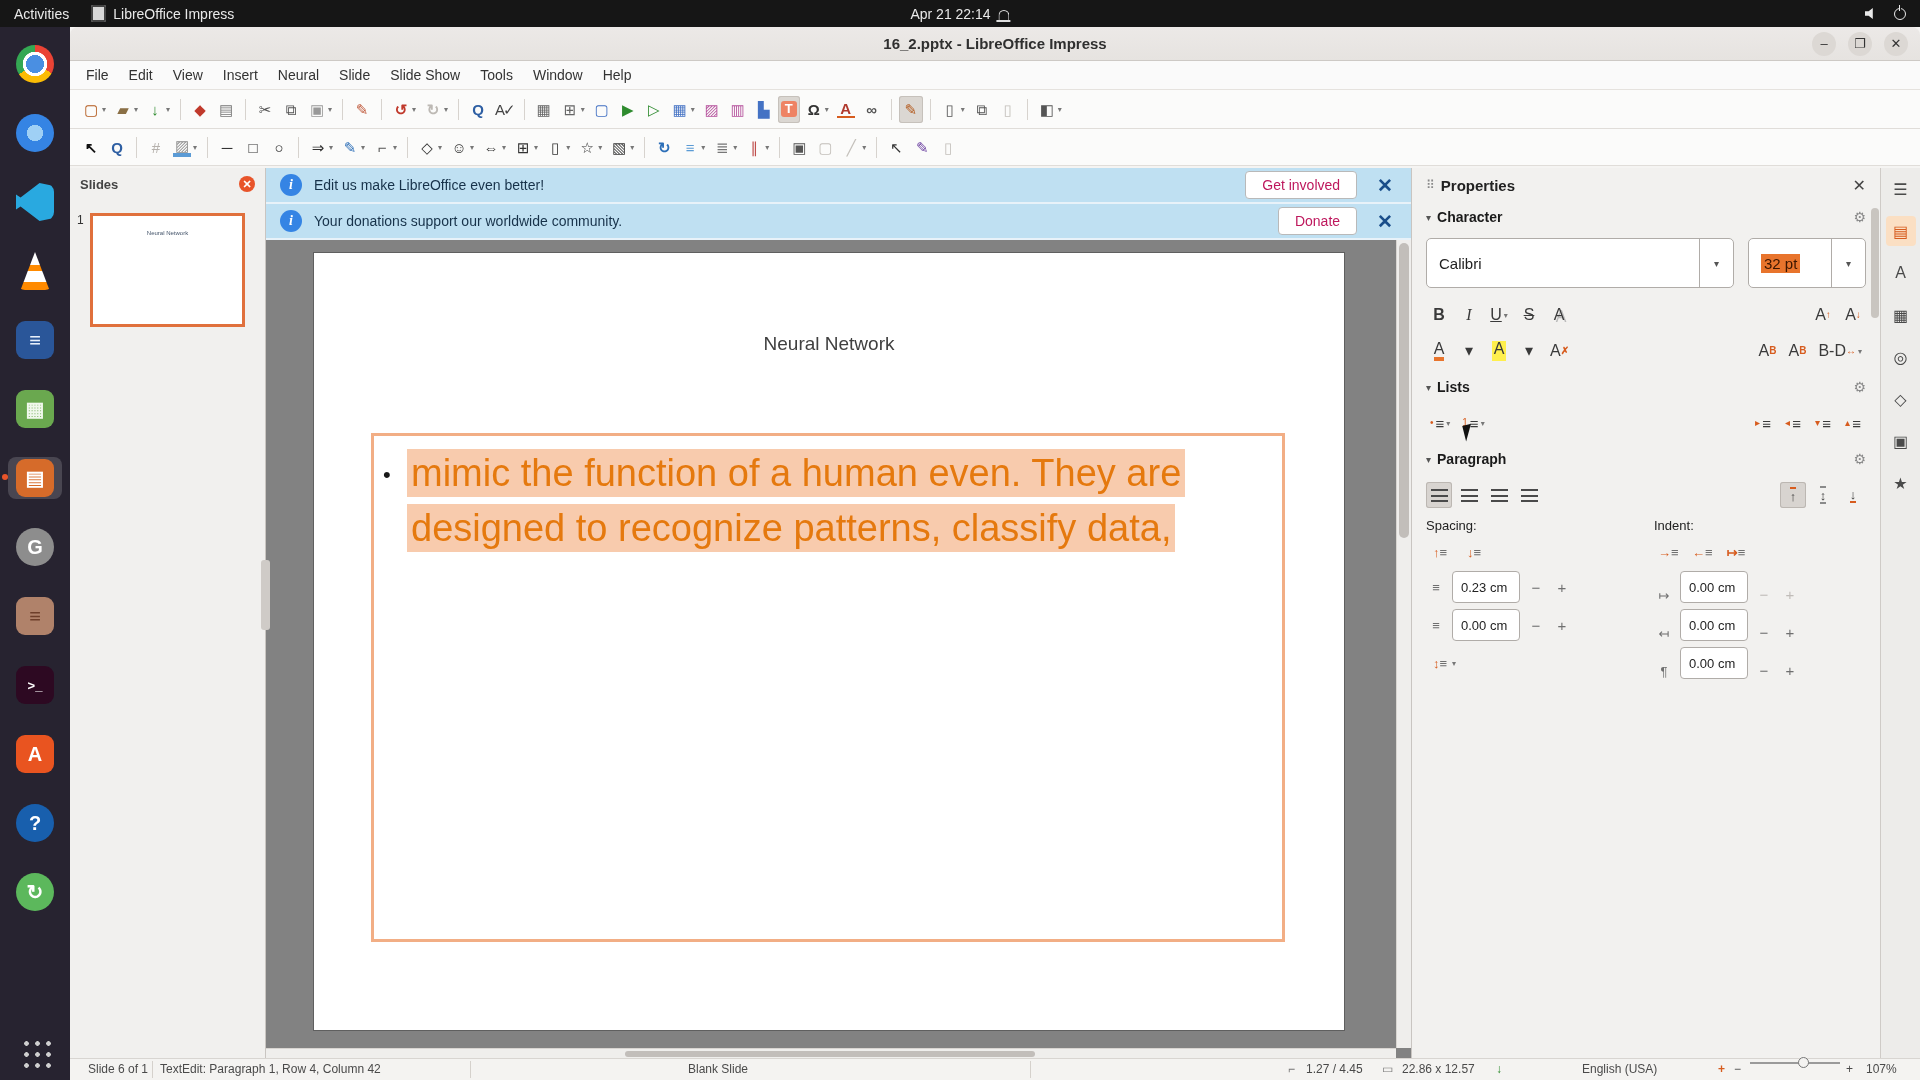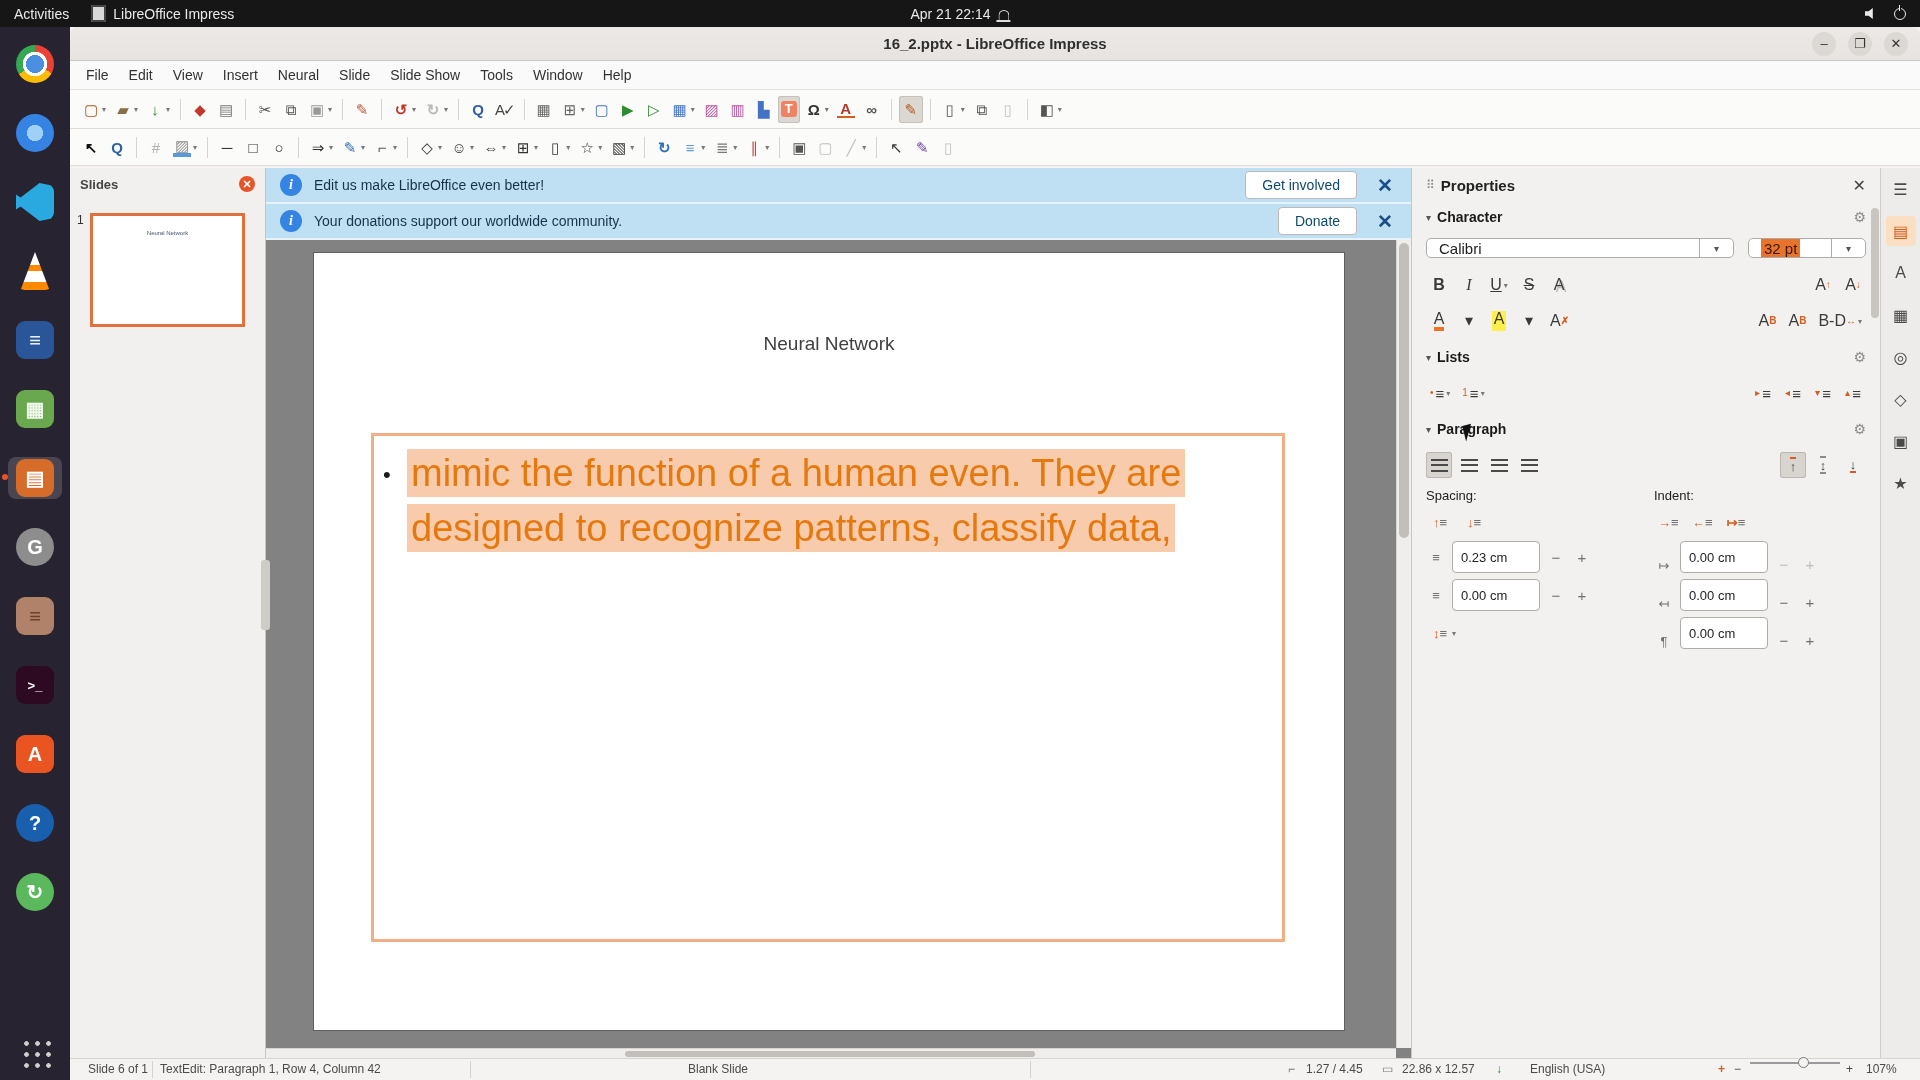--- a/index.html
+++ b/index.html
@@ -60,21 +60,21 @@
   .thumb{width:100%;height:100%;background:#fff;position:relative;}
   .thumb-title{position:absolute;top:14px;width:100%;text-align:center;font-size:6px;color:#44546a;}
   .splitter{position:absolute;right:-5px;top:44%;width:9px;height:70px;background:#cfcbc7;border-radius:3px;z-index:5;}
   
   .canvascol{flex:1;display:flex;flex-direction:column;background:#828282;position:relative;min-width:0;}
   .notif{height:36px;background:#bfe0f2;display:flex;align-items:center;padding:0 10px 0 14px;gap:12px;
     border-bottom:2px solid #e8f2f9;flex:0 0 36px;}
   .ninfo{width:22px;height:22px;border-radius:50%;background:#3584e4;color:#fff;font-size:14px;font-weight:bold;
     font-family:"Liberation Serif",serif;display:flex;align-items:center;justify-content:center;font-style:italic;}
   .ntext{font-size:14px;color:#17324a;}
-  .nbtn{margin-left:auto;background:#fff;border:1px solid #b9b9b9;border-radius:4px;font-size:14px;color:#0c4a6e;
+  .nbtn{margin-left:auto;background:#fff;border:1px solid #b9b9b9;border-radius:4px;font-size:14px;color:#be185d;
     padding:5px 16px;}
   .nclose{color:#1a4e8a;font-size:19px;font-weight:bold;padding:0 8px;}
   .canvas{flex:1;position:relative;overflow:hidden;}
   .slide{position:absolute;left:48px;top:13px;width:1030px;height:777px;background:#fff;
     box-shadow:0 0 0 1px #5f5f5f;}
   .slide-title{position:absolute;top:80px;width:100%;text-align:center;font-size:19px;color:#404040;}
   .textbox{position:absolute;left:57px;top:180px;width:914px;height:509px;border:3px solid #f2ae85;}
   .tb-bullet{position:absolute;left:9px;top:26px;font-size:22px;color:#1a1a1a;}
   .tlines{position:absolute;left:33px;top:10px;right:4px;}
   .tline{height:55px;white-space:nowrap;}
@@ -87,21 +87,21 @@
   .sidebar{width:469px;background:#f2f1ef;border-left:1px solid #c9c5c1;position:relative;padding:0 14px;font-size:13px;color:#333;}
   .sb-head{height:34px;display:flex;align-items:center;gap:8px;}
   .sb-grip{color:#8a8a8a;font-size:12px;letter-spacing:-2px;}
   .sb-title{font-weight:bold;font-size:15px;color:#222;}
   .sb-x{margin-left:auto;font-size:16px;color:#444;}
   .sb-sec{display:flex;align-items:center;gap:6px;height:26px;margin-top:2px;}
   .sb-chev{font-size:10px;color:#555;}
   .sb-sec b{font-size:14px;color:#1a1a1a;}
   .gear{margin-left:auto;color:#8a8a8a;font-size:14px;}
   .combo-row{display:flex;gap:14px;margin:8px 0 14px 0;}
-  .combo{display:flex;align-items:center;background:#fff;border:1px solid #b0aca8;border-radius:5px;height:20px;overflow:hidden;}
+  .combo{display:flex;align-items:center;background:#fff;border:1px solid #b0aca8;border-radius:5px;height:50px;overflow:hidden;}
   .combo .val{padding:0 12px;font-size:15px;color:#222;flex:1;}
   .combo .car{width:34px;align-self:stretch;border-left:1px solid #b0aca8;display:flex;align-items:center;justify-content:center;
     color:#555;font-size:10px;}
   .fontcombo{flex:1;}
   .sizecombo{width:118px;}
   .sel{background:#e8742c;color:#3c1600;padding:1px 3px;}
   .btnrow{display:flex;align-items:center;gap:4px;margin:10px 0;}
   .sbtn{height:26px;min-width:26px;padding:0 4px;display:inline-flex;align-items:center;justify-content:center;border-radius:3px;}
   .sbtn .g1{font-size:16px;color:#3a3a3a;line-height:1;}
   .sbtn .g2{font-size:10px;color:#3a3a3a;line-height:1;}
@@ -120,21 +120,21 @@
   .spacer{flex:1;}
   .alic{width:17px;height:13px;background:repeating-linear-gradient(#4a4a4a 0 2px,transparent 2px 5.5px);}
   .vaic{font-size:13px;color:#3a3a3a;line-height:1;padding-top:1px;}
   .vaic.t{border-top:2px solid #d75c1e;}
   .vaic.m{border-top:2px solid #8a8a8a;border-bottom:2px solid #8a8a8a;}
   .vaic.b{border-bottom:2px solid #d75c1e;}
   .lblrow{display:flex;margin-top:6px;}
   .lbl{font-size:13px;color:#222;}
   .col-l{width:228px;display:flex;align-items:center;gap:6px;}
   .col-r{flex:1;display:flex;align-items:flex-end;gap:6px;}
-  .fld{width:88px;height:32px;background:#fff;border:1px solid #b0aca8;border-radius:4px;display:flex;align-items:center;
+  .fld{width:68px;height:32px;background:#fff;border:1px solid #b0aca8;border-radius:4px;display:flex;align-items:center;
     padding-left:8px;font-size:13px;color:#222;}
   .step{width:20px;text-align:center;color:#6f6f6f;font-size:15px;}
   .step.dis{color:#c0bcb8;}
   .mini{font-size:13px;color:#6f6f6f;width:20px;text-align:center;}
   .mini b{color:#d75c1e;}
   .fldrow{display:flex;align-items:center;margin:6px 0;}
   .cursor{position:absolute;left:52px;top:256px;width:0;height:0;border-left:9px solid #111;border-right:5px solid transparent;
     border-bottom:16px solid transparent;transform:rotate(-14deg);z-index:20;}
   .sbscroll{position:absolute;right:1px;top:40px;width:8px;height:110px;background:#c9c5c0;border-radius:4px;}
   
@@ -880,21 +880,21 @@
     <span style="left:90px">TextEdit: Paragraph 1, Row 4, Column 42</span>
     <i class="ssep" style="left:400px"></i>
     <span style="left:618px">Blank Slide</span>
     <i class="ssep" style="left:960px"></i>
     <span style="left:1218px;color:#777">⌐</span>
     <span style="left:1236px">1.27 / 4.45</span>
     <span style="left:1312px;color:#777">▭</span>
     <span style="left:1332px">22.86 x 12.57</span>
     <span style="left:1426px;color:#2e8b2e">↓</span>
     <span style="left:1412px"></span>
-    <span style="left:1460px">English (USA)</span>
+    <span style="left:1512px">English (USA)</span>
     <span style="left:1648px;color:#d75c1e;font-weight:bold">+</span>
     <span style="left:1664px">−</span>
     <span class="zoomslider" style="padding:0">
         <i class="zknob"></i>
       </span>
     <span style="left:1776px">+</span>
     <span style="left:1796px">107%</span>
   </div>
 </div>
 

